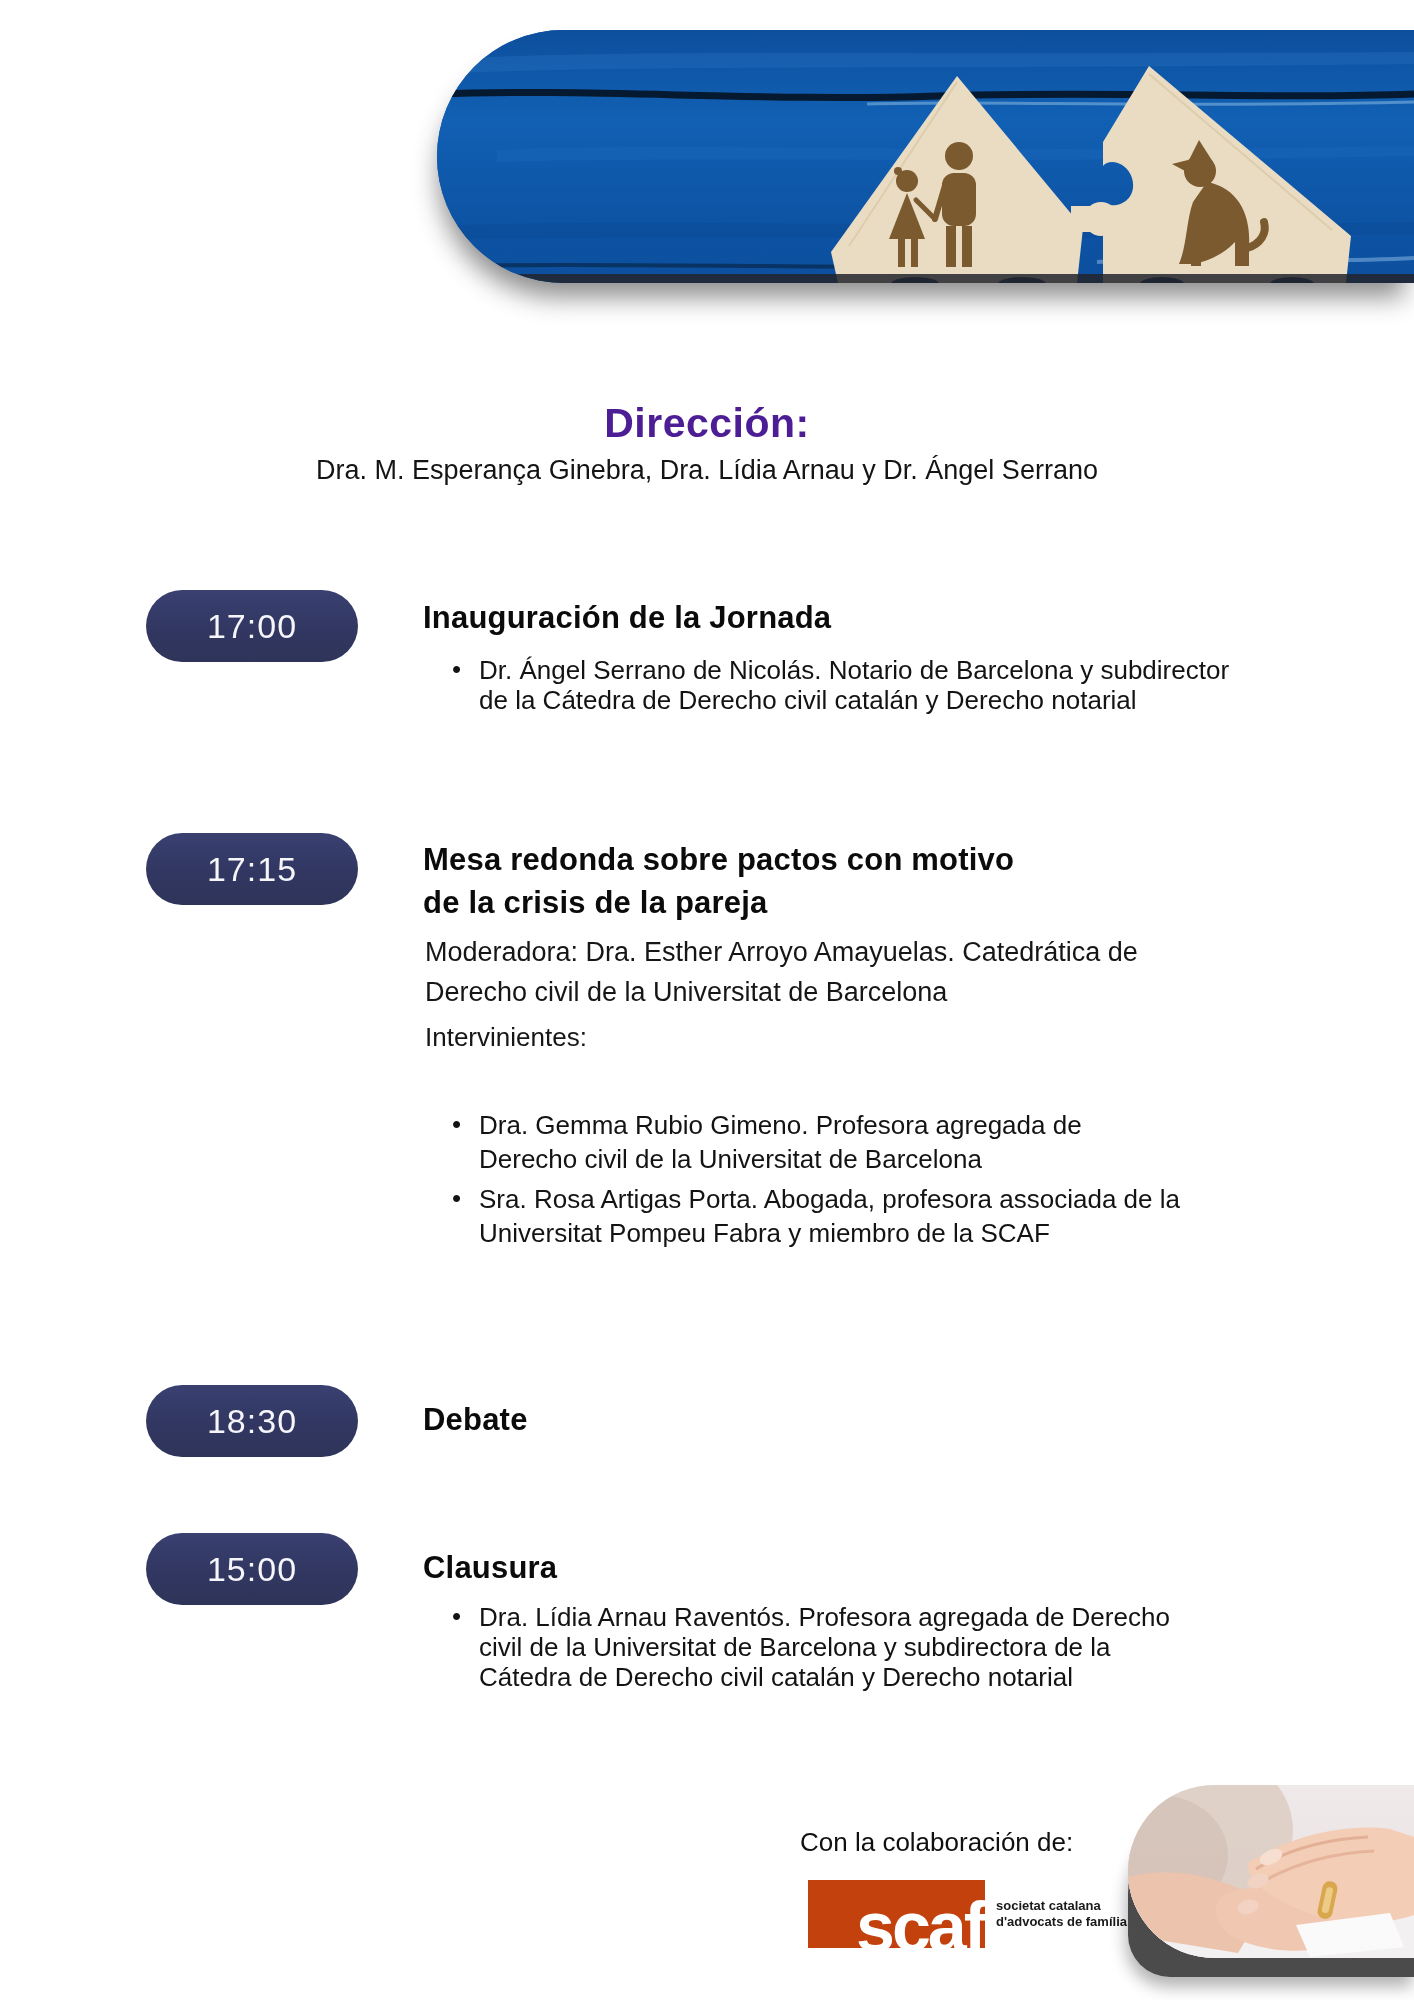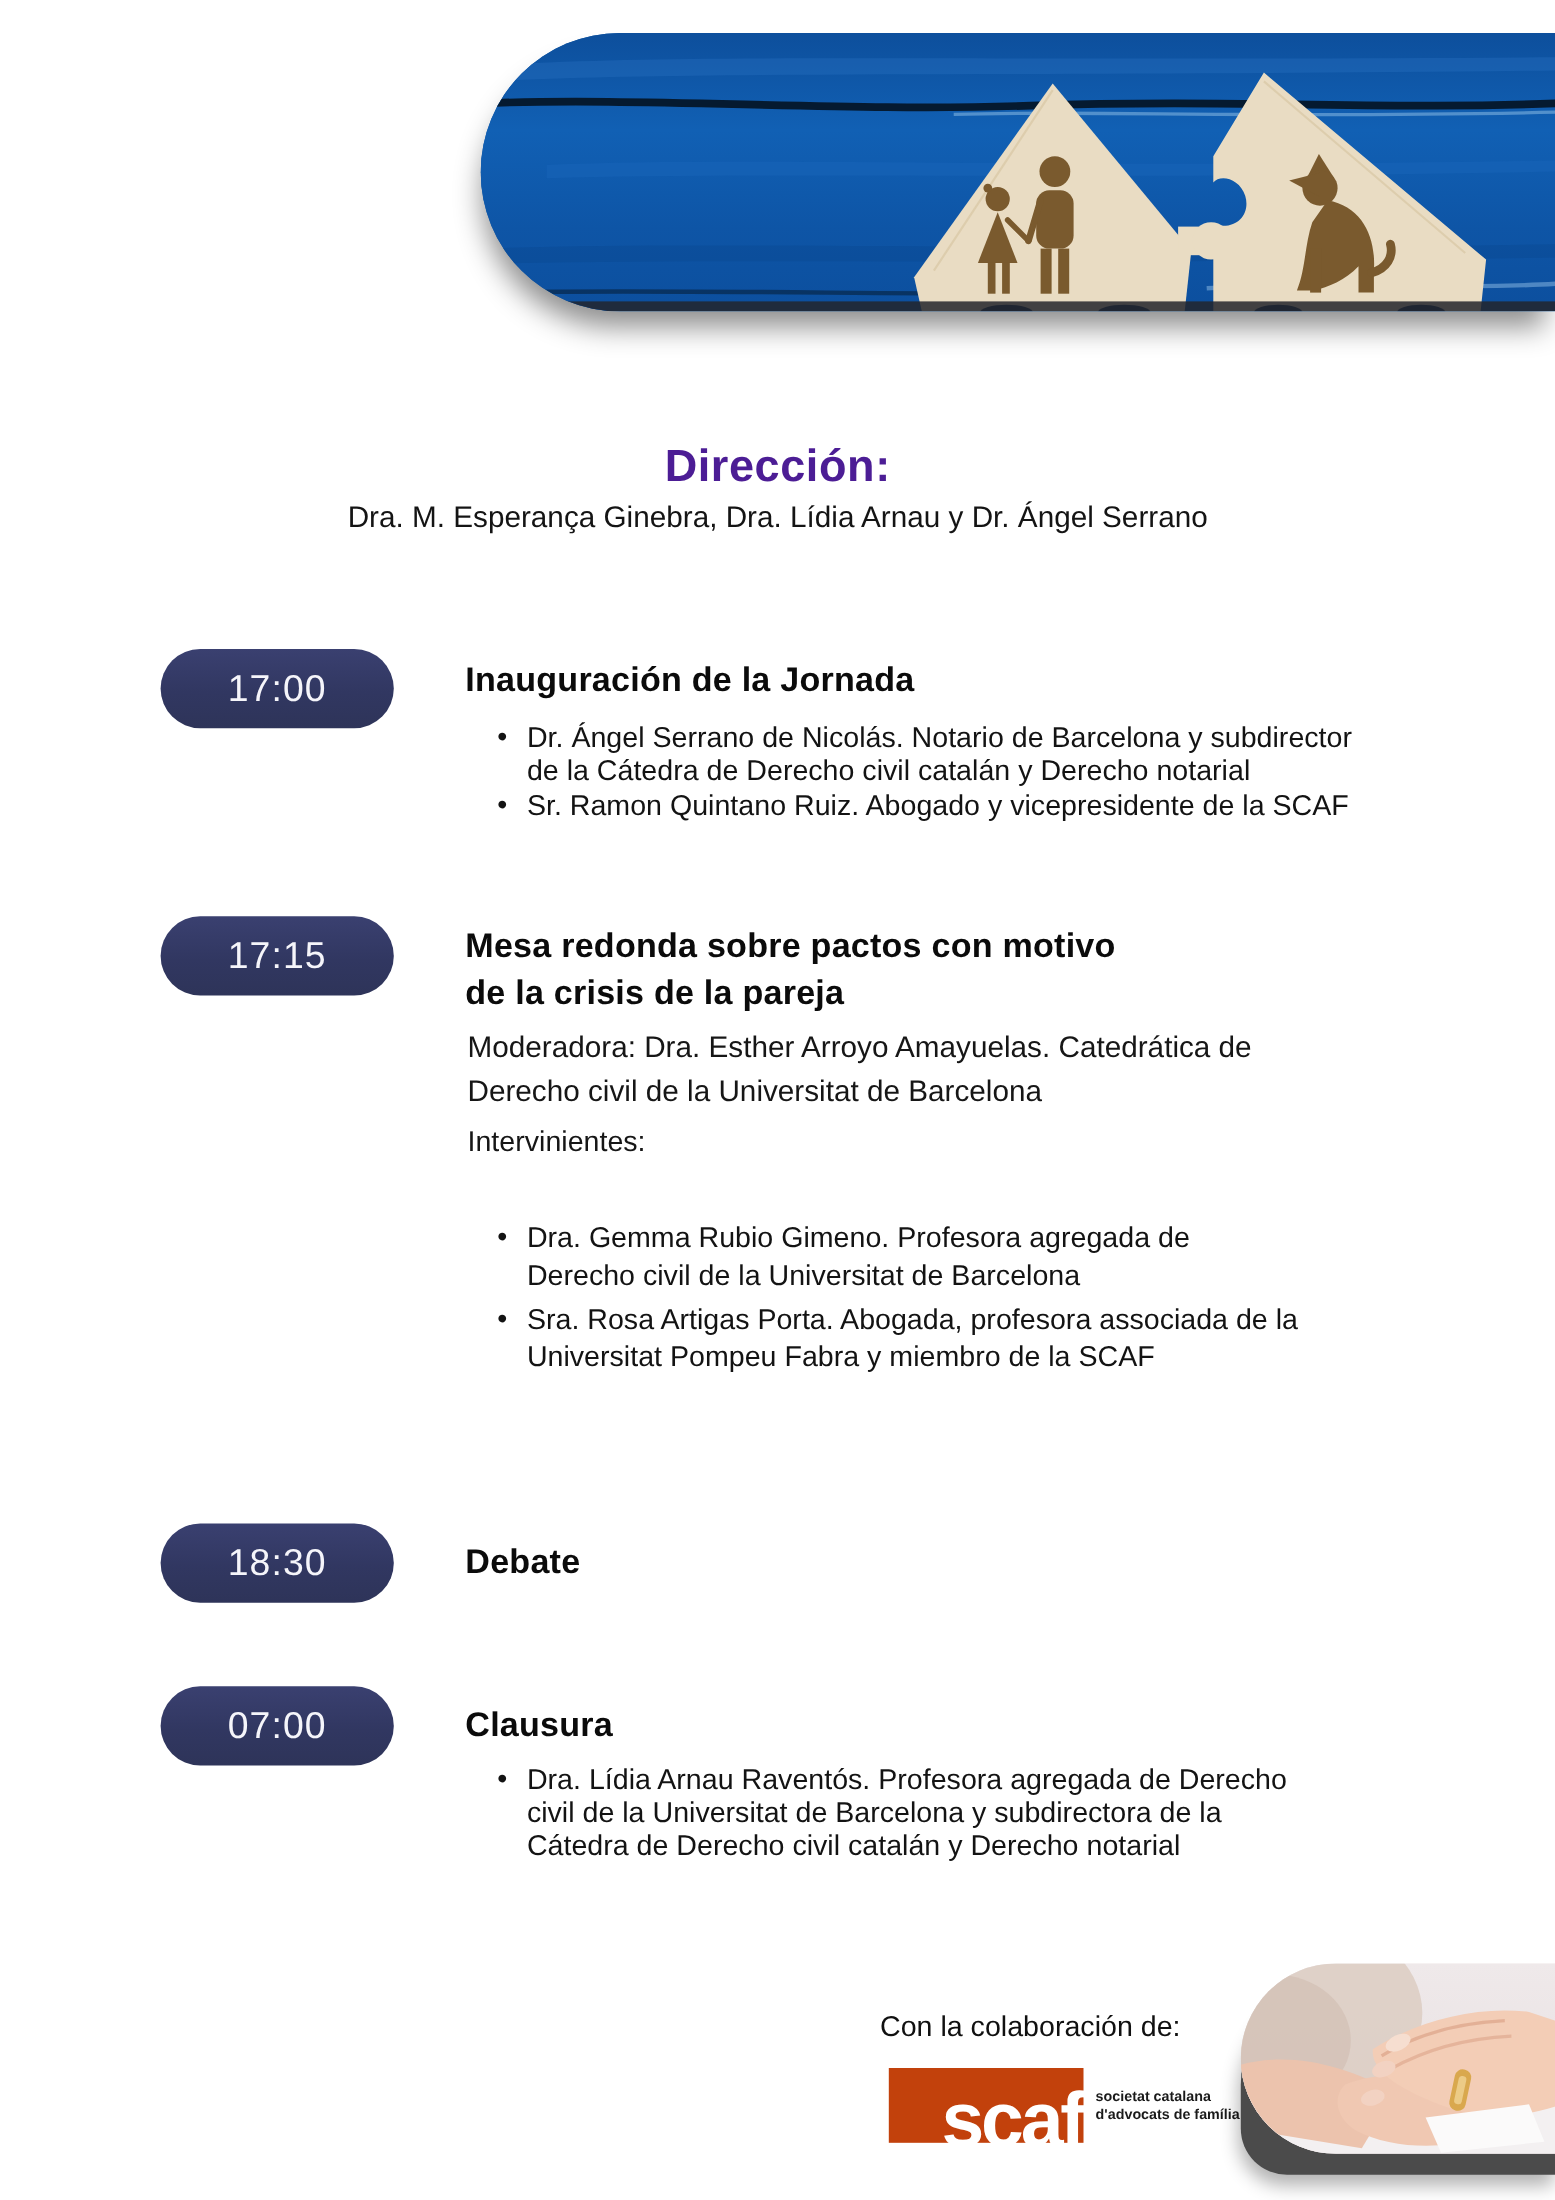--- a/index.html
+++ b/index.html
@@ -158,40 +158,39 @@
 </div>
 
 <div class="direction-title">Dirección:</div>
 <div class="direction-names">Dra. M. Esperança Ginebra, Dra. Lídia Arnau y Dr. Ángel Serrano</div>
 
 <div class="time-pill" style="top:590px">17:00</div>
 <div class="sec-title" style="top:596px">Inauguración de la Jornada</div>
 <ul class="bullets b1">
   <li>Dr. Ángel Serrano de Nicolás. Notario de Barcelona y subdirector
 de la Cátedra de Derecho civil catalán y Derecho notarial</li>
-  <li>Sr. Ramon Quintano Ruiz. Abogado y vicepresidente de la SCAF</li>
 </ul>
 
 <div class="time-pill" style="top:833px">17:15</div>
 <div class="sec-title" style="top:838px">Mesa redonda sobre pactos con motivo
 de la crisis de la pareja</div>
 <div class="sec-text" style="top:932px">Moderadora: Dra. Esther Arroyo Amayuelas. Catedrática de
 Derecho civil de la Universitat de Barcelona</div>
 <div class="lbl-intervinientes">Intervinientes:</div>
 <ul class="bullets b2">
   <li>Dra. Gemma Rubio Gimeno. Profesora agregada de
 Derecho civil de la Universitat de Barcelona</li>
   <li>Sra. Rosa Artigas Porta. Abogada, profesora associada de la
 Universitat Pompeu Fabra y miembro de la SCAF</li>
 </ul>
 
 <div class="time-pill" style="top:1385px">18:30</div>
 <div class="sec-title" style="top:1398px">Debate</div>
 
-<div class="time-pill" style="top:1533px">07:00</div>
+<div class="time-pill" style="top:1533px">15:00</div>
 <div class="sec-title" style="top:1546px">Clausura</div>
 <ul class="bullets b4">
   <li>Dra. Lídia Arnau Raventós. Profesora agregada de Derecho
 civil de la Universitat de Barcelona y subdirectora de la
 Cátedra de Derecho civil catalán y Derecho notarial</li>
 </ul>
 
 <div class="colab-label">Con la colaboración de:</div>
 
 <div class="scaf-box">

